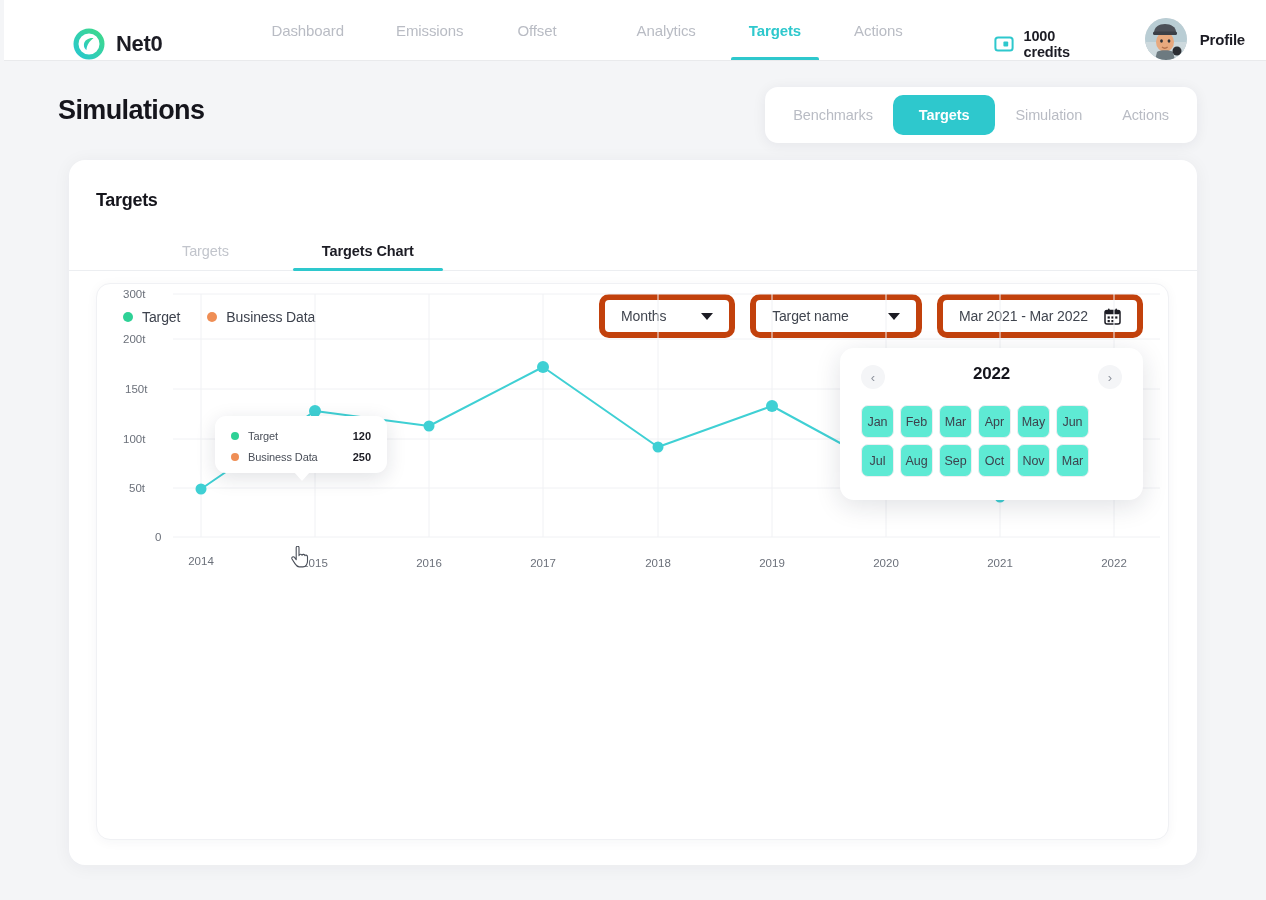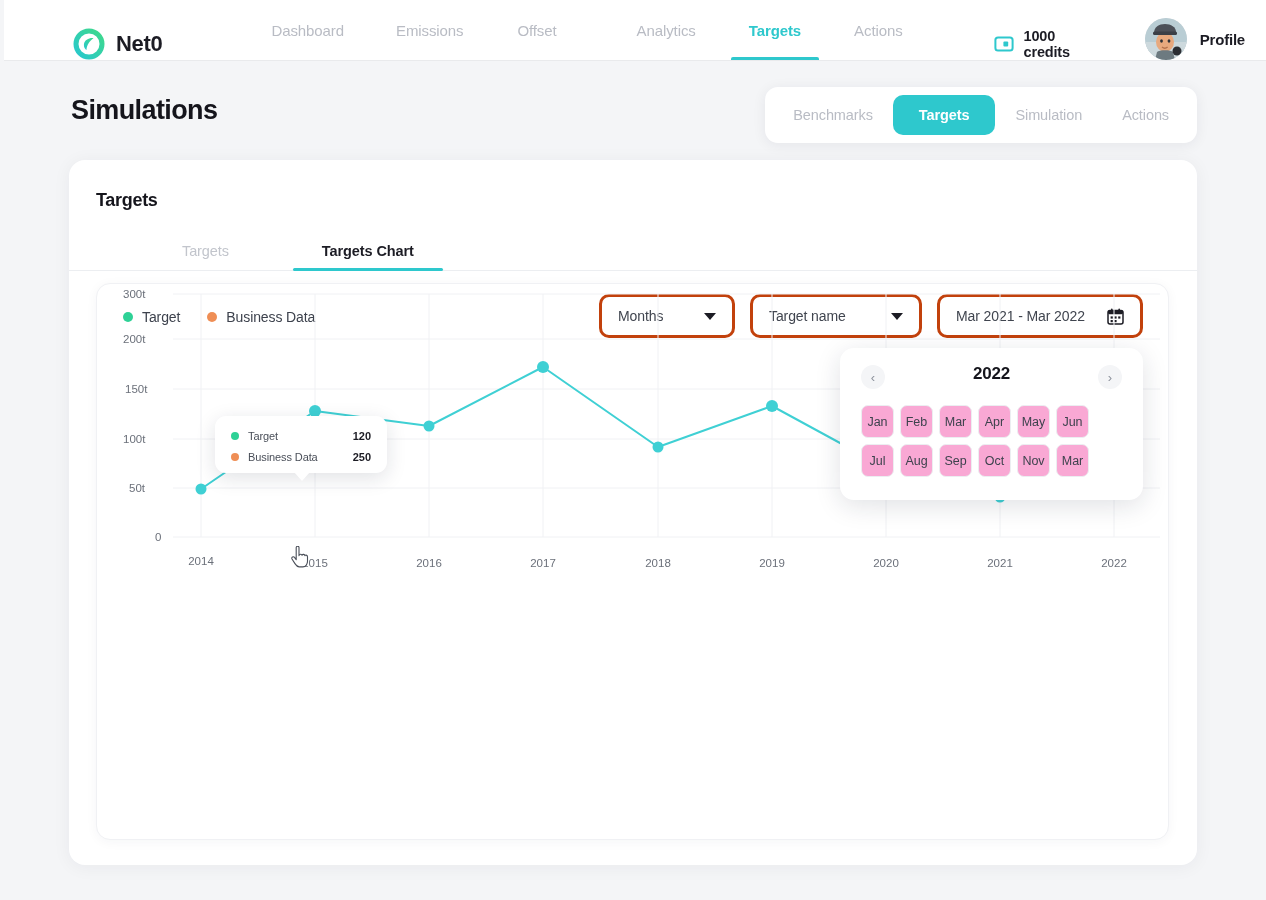--- a/index.html
+++ b/index.html
@@ -51,21 +51,21 @@
     background: #cfd8dc; position: relative; flex: none;
   }
   .avatar svg { display: block; }
   .profile-name { font-size: 15px; font-weight: 700; color: #1c1c24; letter-spacing: -0.2px; }
   .caret { width: 0; height: 0; border-left: 6px solid transparent; border-right: 6px solid transparent;
            border-top: 7px solid #1c1c24; margin-left: 25px; }
 
   
   .pagehead { position: absolute; left: 0; top: 60px; width: 1266px; height: 100px; }
   .page-title {
-    position: absolute; left: 71px; top: 35px;
+    position: absolute; left: 58px; top: 35px;
     font-size: 27px; font-weight: 700; color: #15151c; letter-spacing: -0.6px;
   }
   .segbar {
     position: absolute; right: 69px; top: 27px;
     background: #ffffff; border-radius: 13px; height: 56px;
     display: flex; align-items: center; padding: 0 8px;
     box-shadow: 0 2px 14px rgba(30,35,60,0.07);
   }
   .seg {
     font-size: 14.5px; color: #b9bcc4; padding: 0 20px; height: 40px;
@@ -106,21 +106,21 @@
     background: #ffffff; border: 1px solid #f0f1f4; border-radius: 14px;
     box-shadow: 0 2px 12px rgba(30,35,60,0.045);
   }
   .legend { position: absolute; left: 26px; top: 25px; display: flex; align-items: center; gap: 27px; }
   .legend-item { display: flex; align-items: center; gap: 9px; }
   .ldot { width: 10px; height: 10px; border-radius: 50%; flex: none; }
   .ltext { font-size: 14px; color: #3d424d; letter-spacing: -0.1px; }
 
   .filters { position: absolute; right: 25px; top: 10px; display: flex; align-items: center; gap: 15px; }
   .ctrl {
-    height: 44px; border: 3px solid #c2410c; border-radius: 10px; background: #fff;
+    height: 44px; border: 6px solid #c2410c; border-radius: 10px; background: #fff;
     display: flex; align-items: center; padding: 0 16px; cursor: pointer;
   }
   .ctrl-months { width: 136px; justify-content: space-between; }
   .ctrl-target { width: 172px; justify-content: space-between; }
   .ctrl-date { width: 206px; justify-content: space-between; }
   .ctrl-label { font-size: 14px; color: #40454f; letter-spacing: -0.1px; }
   .dd-caret { width: 0; height: 0; border-left: 6px solid transparent; border-right: 6px solid transparent;
               border-top: 7px solid #1c1c24; }
   .cal-ico { width: 17px; height: 17px; display: block; }
 
@@ -140,21 +140,21 @@
     position: absolute; top: 17px; width: 24px; height: 24px; border-radius: 50%;
     background: #f4f5f7; color: #8d929c; font-size: 13px;
     display: flex; align-items: center; justify-content: center; cursor: pointer;
   }
   .dp-prev { left: 21px; }
   .dp-next { right: 21px; }
   .dp-grid { position: absolute; left: 21px; top: 57px; width: 262px;
              display: flex; flex-wrap: wrap; gap: 6px; }
   .dp-month {
     width: 33px; height: 33px; border: 1px solid #eceef1; border-radius: 7px;
-    background: #f9a8d4; font-size: 12.5px; color: #3d424d; cursor: pointer;
+    background: #5eead4; font-size: 12.5px; color: #3d424d; cursor: pointer;
     display: flex; align-items: center; justify-content: center;
   }
 
   
   .plot { position: absolute; left: 16px; top: 0; width: 1073px; height: 557px; }
   .plot svg { display: block; }
 
   
   .tooltip {
     position: absolute; left: 215px; top: 416px; width: 172px; height: 57px;

